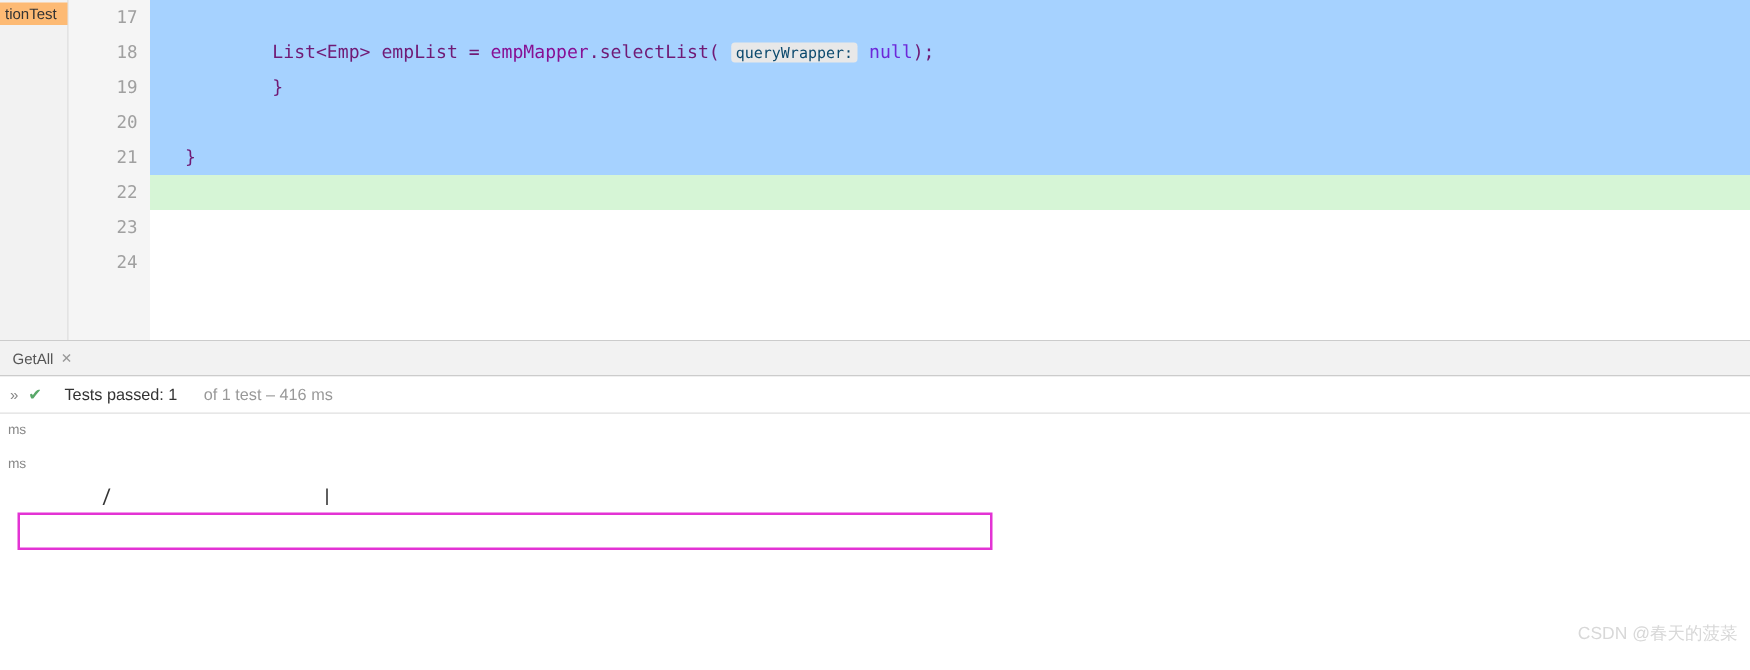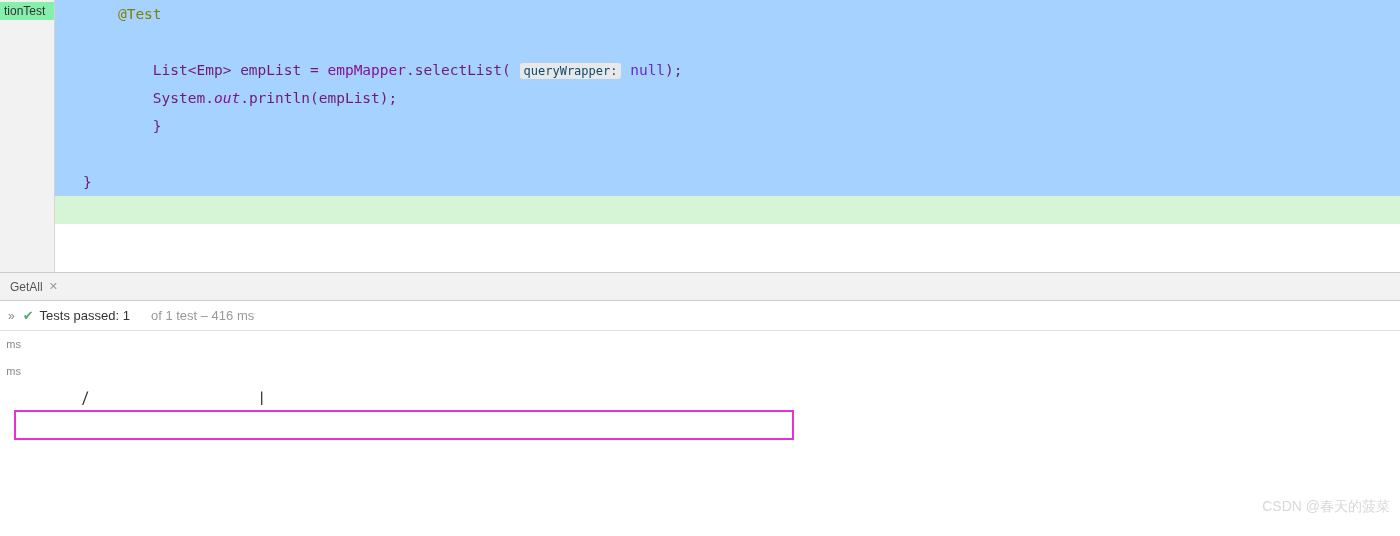--- a/index.html
+++ b/index.html
@@ -16,21 +16,21 @@
       height: 272px;
       display: flex;
     }
     .sidebar-left {
       width: 55px;
       background: #f2f2f2;
       border-right: 1px solid #d4d4d4;
       padding-top: 2px;
     }
     .sidebar-label {
-      background: #86efac;
+      background: #fdba74;
       color: #333;
       font-size: 12px;
       padding: 2px 4px;
       overflow: hidden;
     }
     .editor-area {
       flex: 1;
       display: flex;
       background: #fff;
     }
@@ -117,21 +117,21 @@
     }
     .chev-icon {
       color: #888;
       margin-right: 8px;
       font-size: 12px;
     }
     .check-icon {
       color: #59a869;
       margin-right: 6px;
     }
-    .status-text { color: #333; }
+    .status-text { color: #333; margin-left: 12px; }
     .status-dim { color: #999; margin-left: 21px; }
     .console-wrap {
       display: flex;
     }
     .ms-col {
       width: 24px;
       font-size: 11px;
       color: #888;
       text-align: right;
       padding-right: 3px;
@@ -162,31 +162,39 @@
     }
   </style>
 </head>
 <body>
 
 <div class="top-section">
   <div class="sidebar-left">
     <div class="sidebar-label">tionTest</div>
   </div>
   <div class="editor-area">
+    <div class="gutter">
+      <div class="gutter-line">17</div>
+      <div class="gutter-line">18</div>
+      <div class="gutter-line">19</div>
+      <div class="gutter-line">20</div>
+      <div class="gutter-line">21</div>
+      <div class="gutter-line">22</div>
+      <div class="gutter-line">23</div>
+      <div class="gutter-line">24</div>
+    </div>
     <div class="code-lines">
-      <div class="code-line hl-blue">    <span class="tok-annotation">@Test</span></div>
       <div class="code-line hl-blue">
         <span class="bulb-icon">
           <svg viewBox="0 0 16 16" width="14" height="14">
               <circle cx="8" cy="7" r="4" fill="#fdd835"></circle>
               <rect x="6" y="11" width="4" height="2" fill="#bfa12f"></rect>
             </svg>
         </span>    <span class="tok-keyword">void</span> <span class="tok-method">testGetAll</span><span class="tok-plain">() {</span></div>
       <div class="code-line hl-blue">        <span class="tok-plain">List&lt;Emp&gt; empList = </span><span class="tok-field">empMapper</span><span class="tok-plain">.selectList(</span> <span class="tok-param-hint">queryWrapper:</span><span class="tok-null"> null</span><span class="tok-plain">);</span></div>
-      <div class="code-line hl-blue">        <span class="tok-plain">System.</span><span class="tok-italic">out</span><span class="tok-plain">.println(empList);</span></div>
       <div class="code-line hl-blue">        <span class="tok-plain">}</span></div>
       <div class="code-line hl-blue"></div>
       <div class="code-line hl-blue"><span class="tok-plain">}</span></div>
       <div class="code-line hl-green"></div>
     </div>
   </div>
 </div>
 
 <div class="bottom-section">
   <div class="tab-row">

